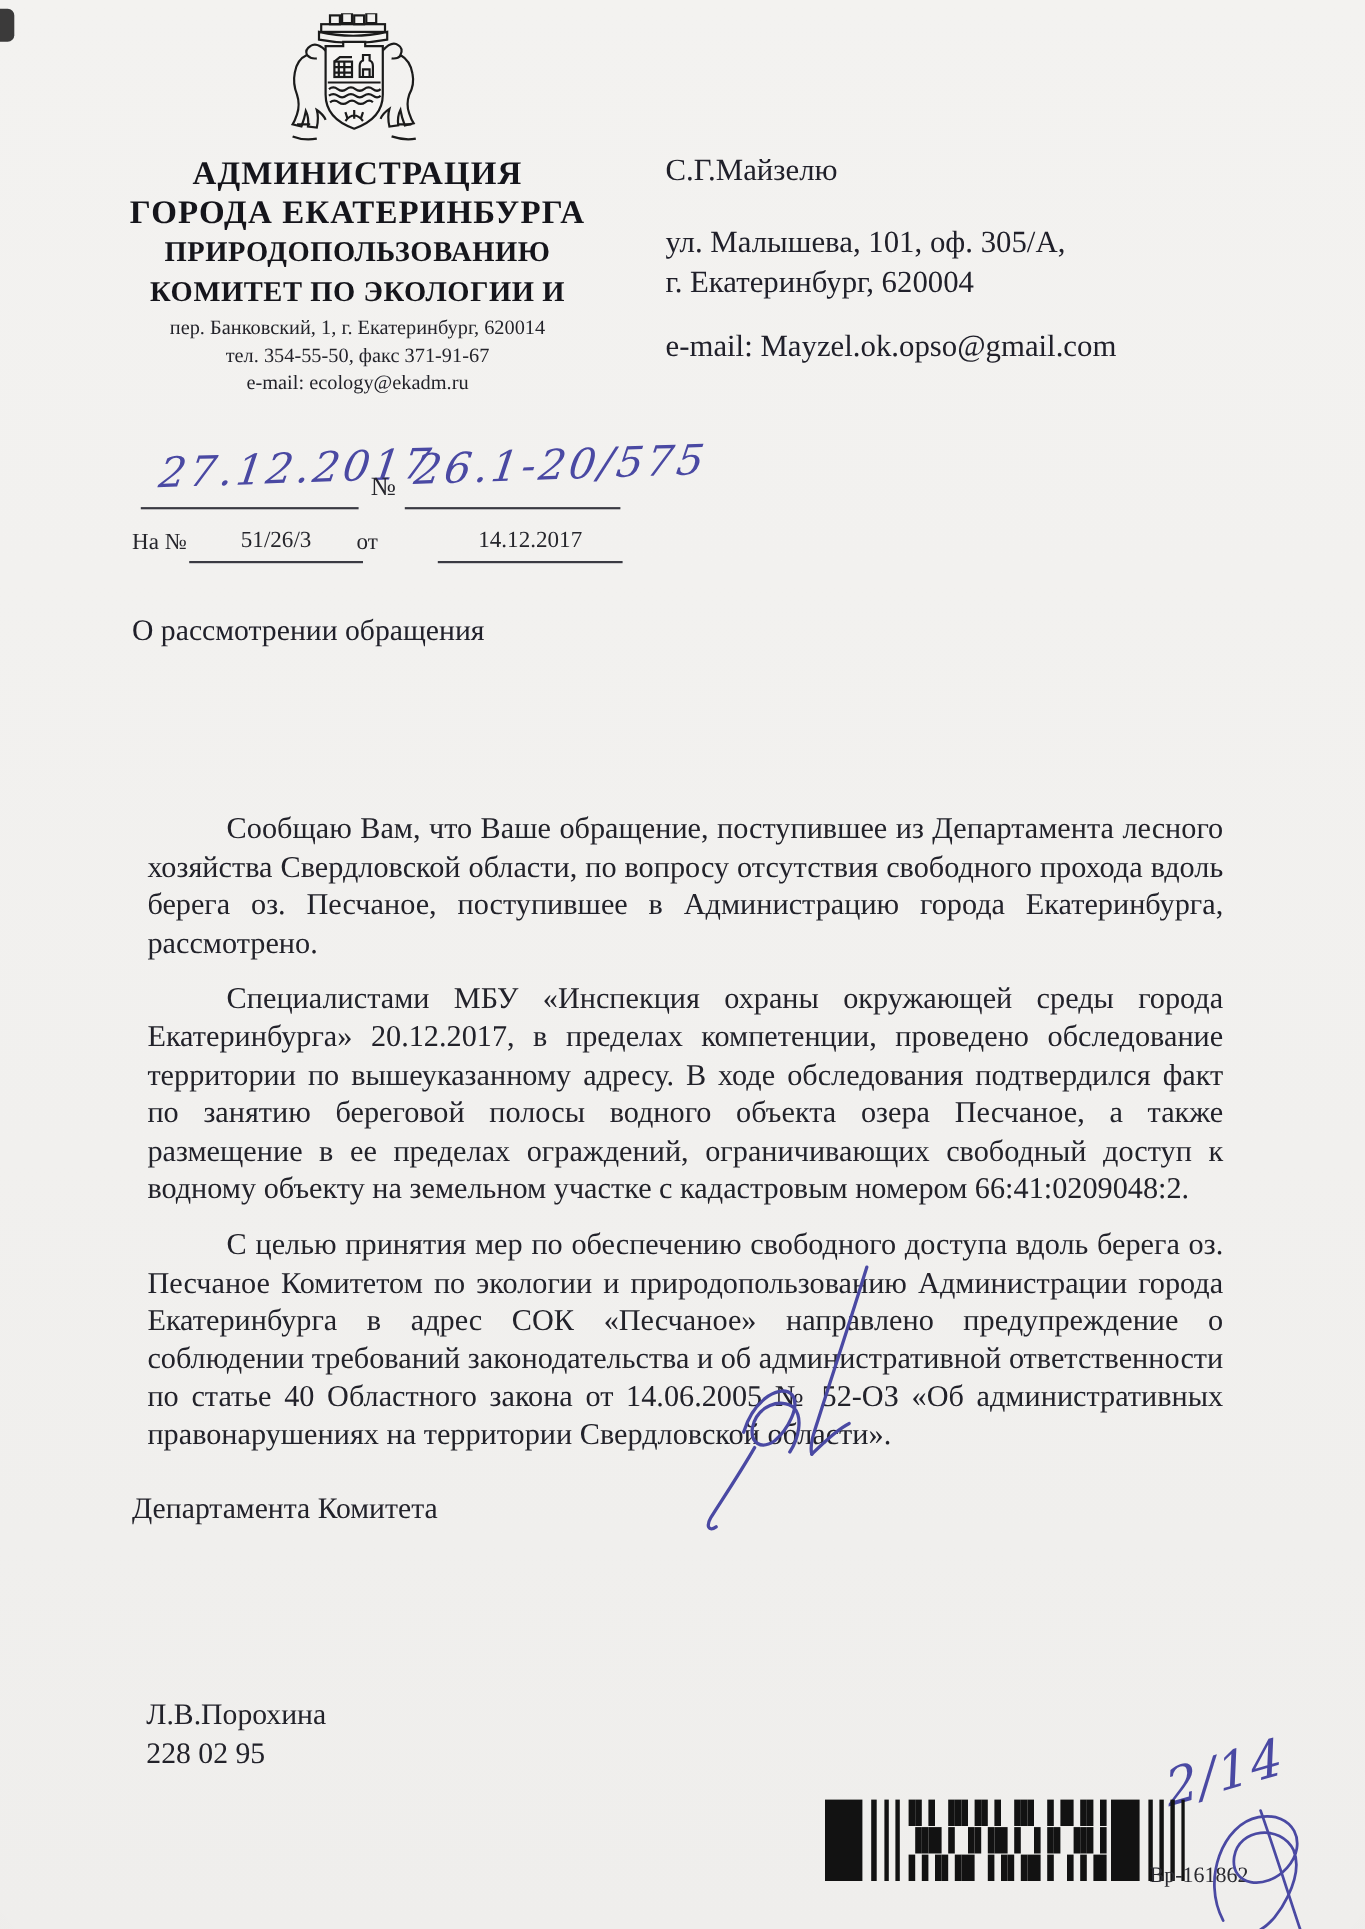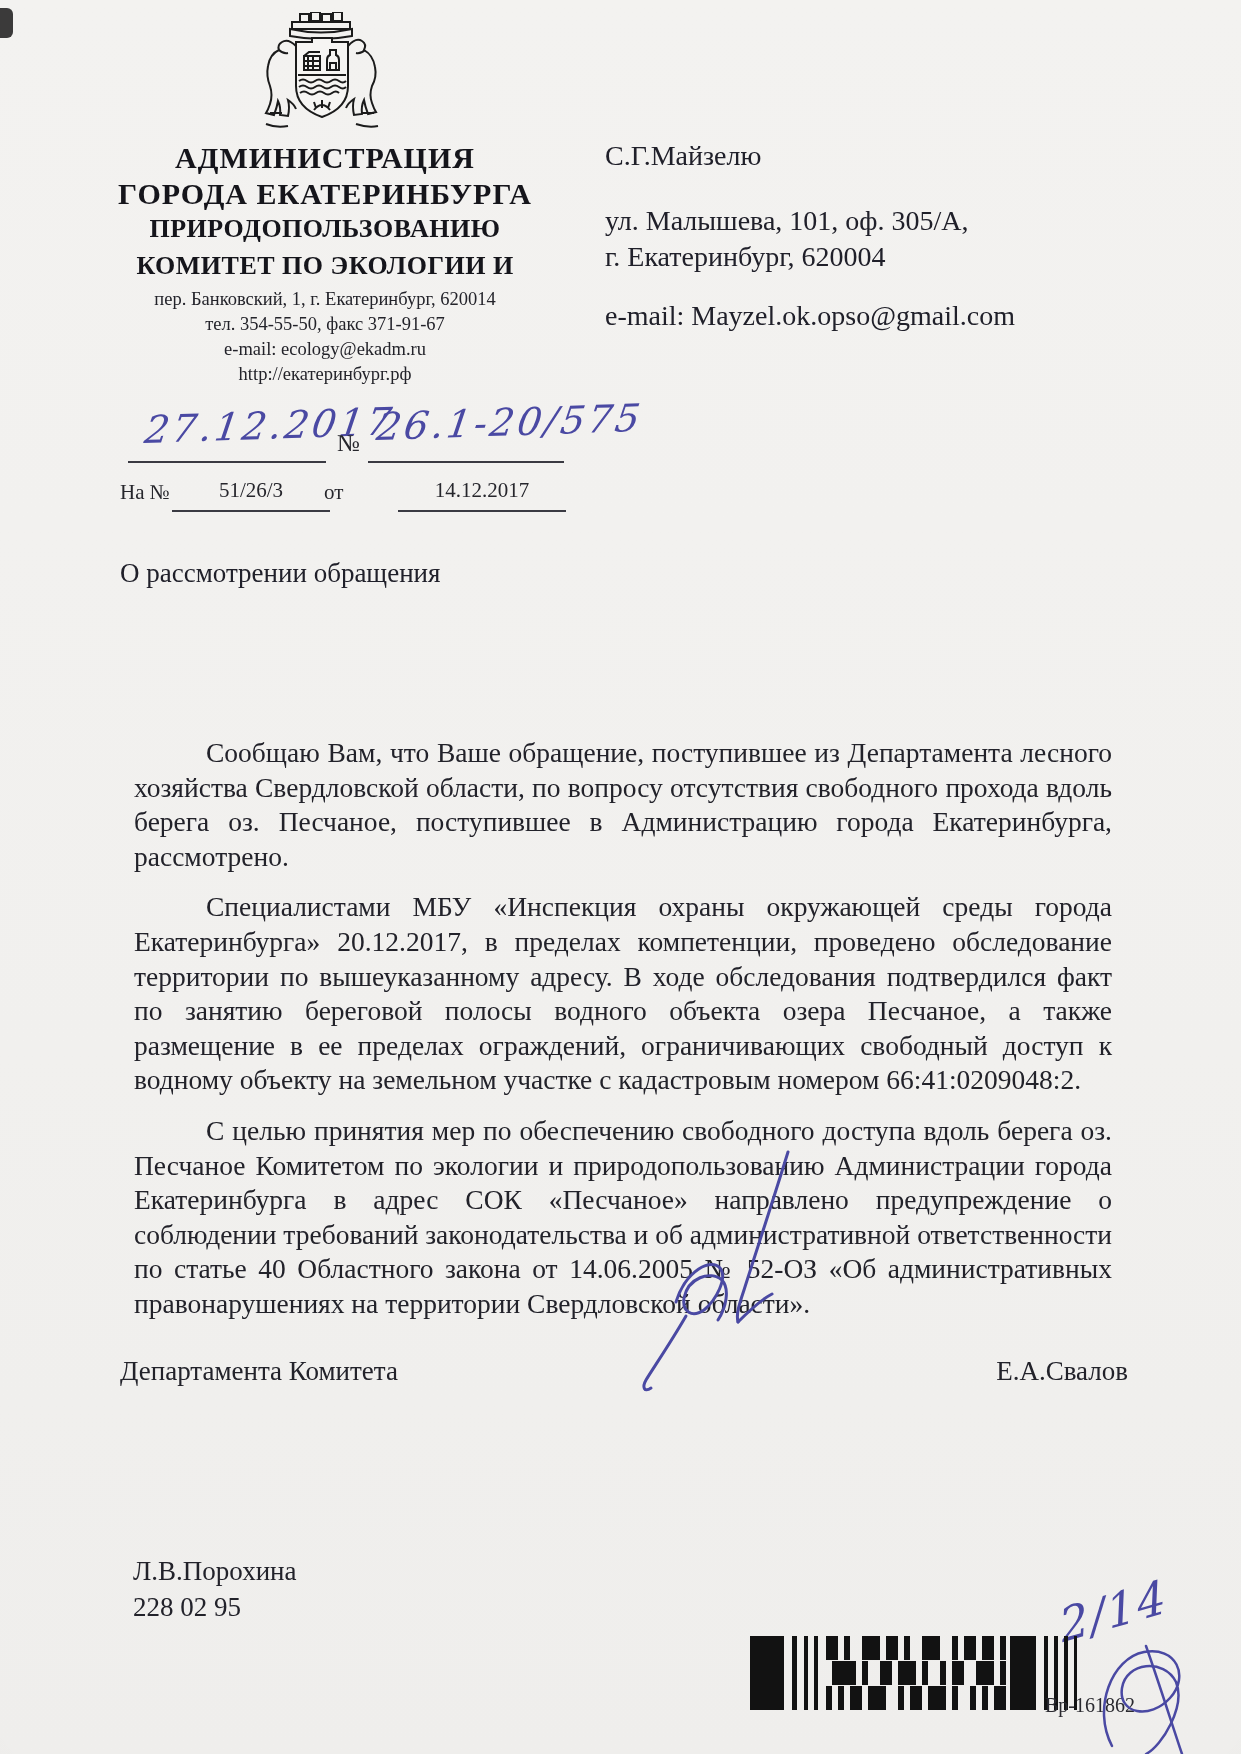--- a/index.html
+++ b/index.html
@@ -35,21 +35,21 @@
   .form-small{font-size:21px;color:#26262c;}
   .nomer{font-size:24px;color:#26262c;}
   
   .subject{font-size:27px;color:#20202a;}
   .salutation{left:118px;top:650px;width:1010px;text-align:center;font-size:28px;color:#20202a;}
   .body-text{left:118px;top:720px;width:1010px;font-size:27.5px;line-height:34.6px;text-align:justify;color:#22222a;}
   .body-text p{margin:16px;text-indent:72px;}
   
   .sig-row-left{left:120px;top:1356px;font-size:27px;color:#22222a;}
   .sig-row-right{left:118px;top:1356px;width:1010px;text-align:right;font-size:27px;color:#22222a;}
-  .executor{left:133px;top:1540px;font-size:27px;line-height:36px;color:#22222a;margin-top:13px;}
+  .executor{left:133px;top:1540px;font-size:27px;line-height:36px;color:#22222a;}
   .page-mark{
     left:1058px;top:1584px;
     font-family:"DejaVu Serif", serif;font-style:italic;
     font-size:46px;color:#4a49a3;letter-spacing:2px;
     transform:rotate(-16deg) skewX(-8deg);
   }
   .doc-code{left:1025px;top:1694px;font-size:20px;color:#2a2a30;margin-left:20px;}
   .ink{stroke:#4a49a3;fill:none;stroke-linecap:round;stroke-linejoin:round;}
   .scan-mark-tl{left:0;top:8px;width:13px;height:30px;background:#1a1a1a;border-radius:0 6px 6px 0;opacity:.85;}
 </style>
@@ -99,21 +99,20 @@
     <div class="org-line-big">АДМИНИСТРАЦИЯ</div>
     <div class="org-line-big">ГОРОДА  ЕКАТЕРИНБУРГА</div>
     <div class="org-line-mid">ПРИРОДОПОЛЬЗОВАНИЮ</div>
     <div class="org-line-mid" style="margin-top:4px;">КОМИТЕТ ПО ЭКОЛОГИИ И</div>
   </div>
 
   <div class="abs contact-block">
     <div>пер. Банковский, 1, г. Екатеринбург, 620014</div>
     <div>тел. 354-55-50, факс 371-91-67</div>
     <div>e-mail: ecology@ekadm.ru</div>
-    <div>http://екатеринбург.рф</div>
   </div>
 
   <div class="abs hand" style="left:142px;top:408px;font-size:38px;">27.12.2017</div>
   <div class="abs nomer" style="left:337px;top:430px;">№</div>
   <div class="abs hand" style="left:374px;top:405px;font-size:38px;">26.1-20/575</div>
   <div class="abs blank-line" style="left:128px;top:461px;width:198px;"></div>
   <div class="abs blank-line" style="left:368px;top:461px;width:196px;"></div>
 
   <div class="abs form-small" style="left:120px;top:480px;">На №</div>
   <div class="abs form-small" style="left:172px;top:478px;width:158px;text-align:center;">51/26/3</div>
@@ -130,21 +129,20 @@
   <div class="abs recipient" style="left:605px;top:300px;">e-mail: Mayzel.ok.opso@gmail.com</div>
 
 
   <div class="abs body-text">
     <p>Сообщаю Вам, что Ваше обращение, поступившее из Департамента лесного хозяйства Свердловской области, по вопросу отсутствия свободного прохода вдоль берега оз. Песчаное, поступившее в Администрацию города Екатеринбурга, рассмотрено.</p>
     <p>Специалистами МБУ «Инспекция охраны окружающей среды города Екатеринбурга» 20.12.2017, в пределах компетенции, проведено обследование территории по вышеуказанному адресу. В ходе обследования подтвердился факт по занятию береговой полосы водного объекта озера Песчаное, а также размещение в ее пределах ограждений, ограничивающих свободный доступ к водному объекту на земельном участке с кадастровым номером 66:41:0209048:2.</p>
     <p>С целью принятия мер по обеспечению свободного доступа вдоль берега оз. Песчаное Комитетом по экологии и природопользованию Администрации города Екатеринбурга в адрес СОК «Песчаное» направлено предупреждение о соблюдении требований законодательства и об административной ответственности по статье 40 Областного закона от 14.06.2005 № 52-ОЗ «Об административных правонарушениях на территории Свердловской области».</p>
   </div>
 
   <div class="abs sig-row-left">Департамента Комитета</div>
-  <div class="abs sig-row-right">Е.А.Свалов</div>
   <div class="abs" style="left:612px;top:1148px;width:214px;height:274px;">
     <svg width="214" height="274" viewBox="0 0 214 274">
       <g class="ink" stroke-width="3">
         <path d="M176,4 C158,62 144,104 132,142 C127,157 124,166 126,174"></path>
         <path d="M64,154 C74,122 99,110 108,120 C116,130 104,152 92,162 C80,170 70,164 72,150 C76,130 98,122 110,132 C118,141 114,160 106,172"></path>
         <path d="M74,168 C59,194 42,219 34,232 C30,239 32,245 39,240"></path>
         <path d="M126,174 C140,160 152,150 160,146"></path>
       </g>
     </svg>
   </div>

